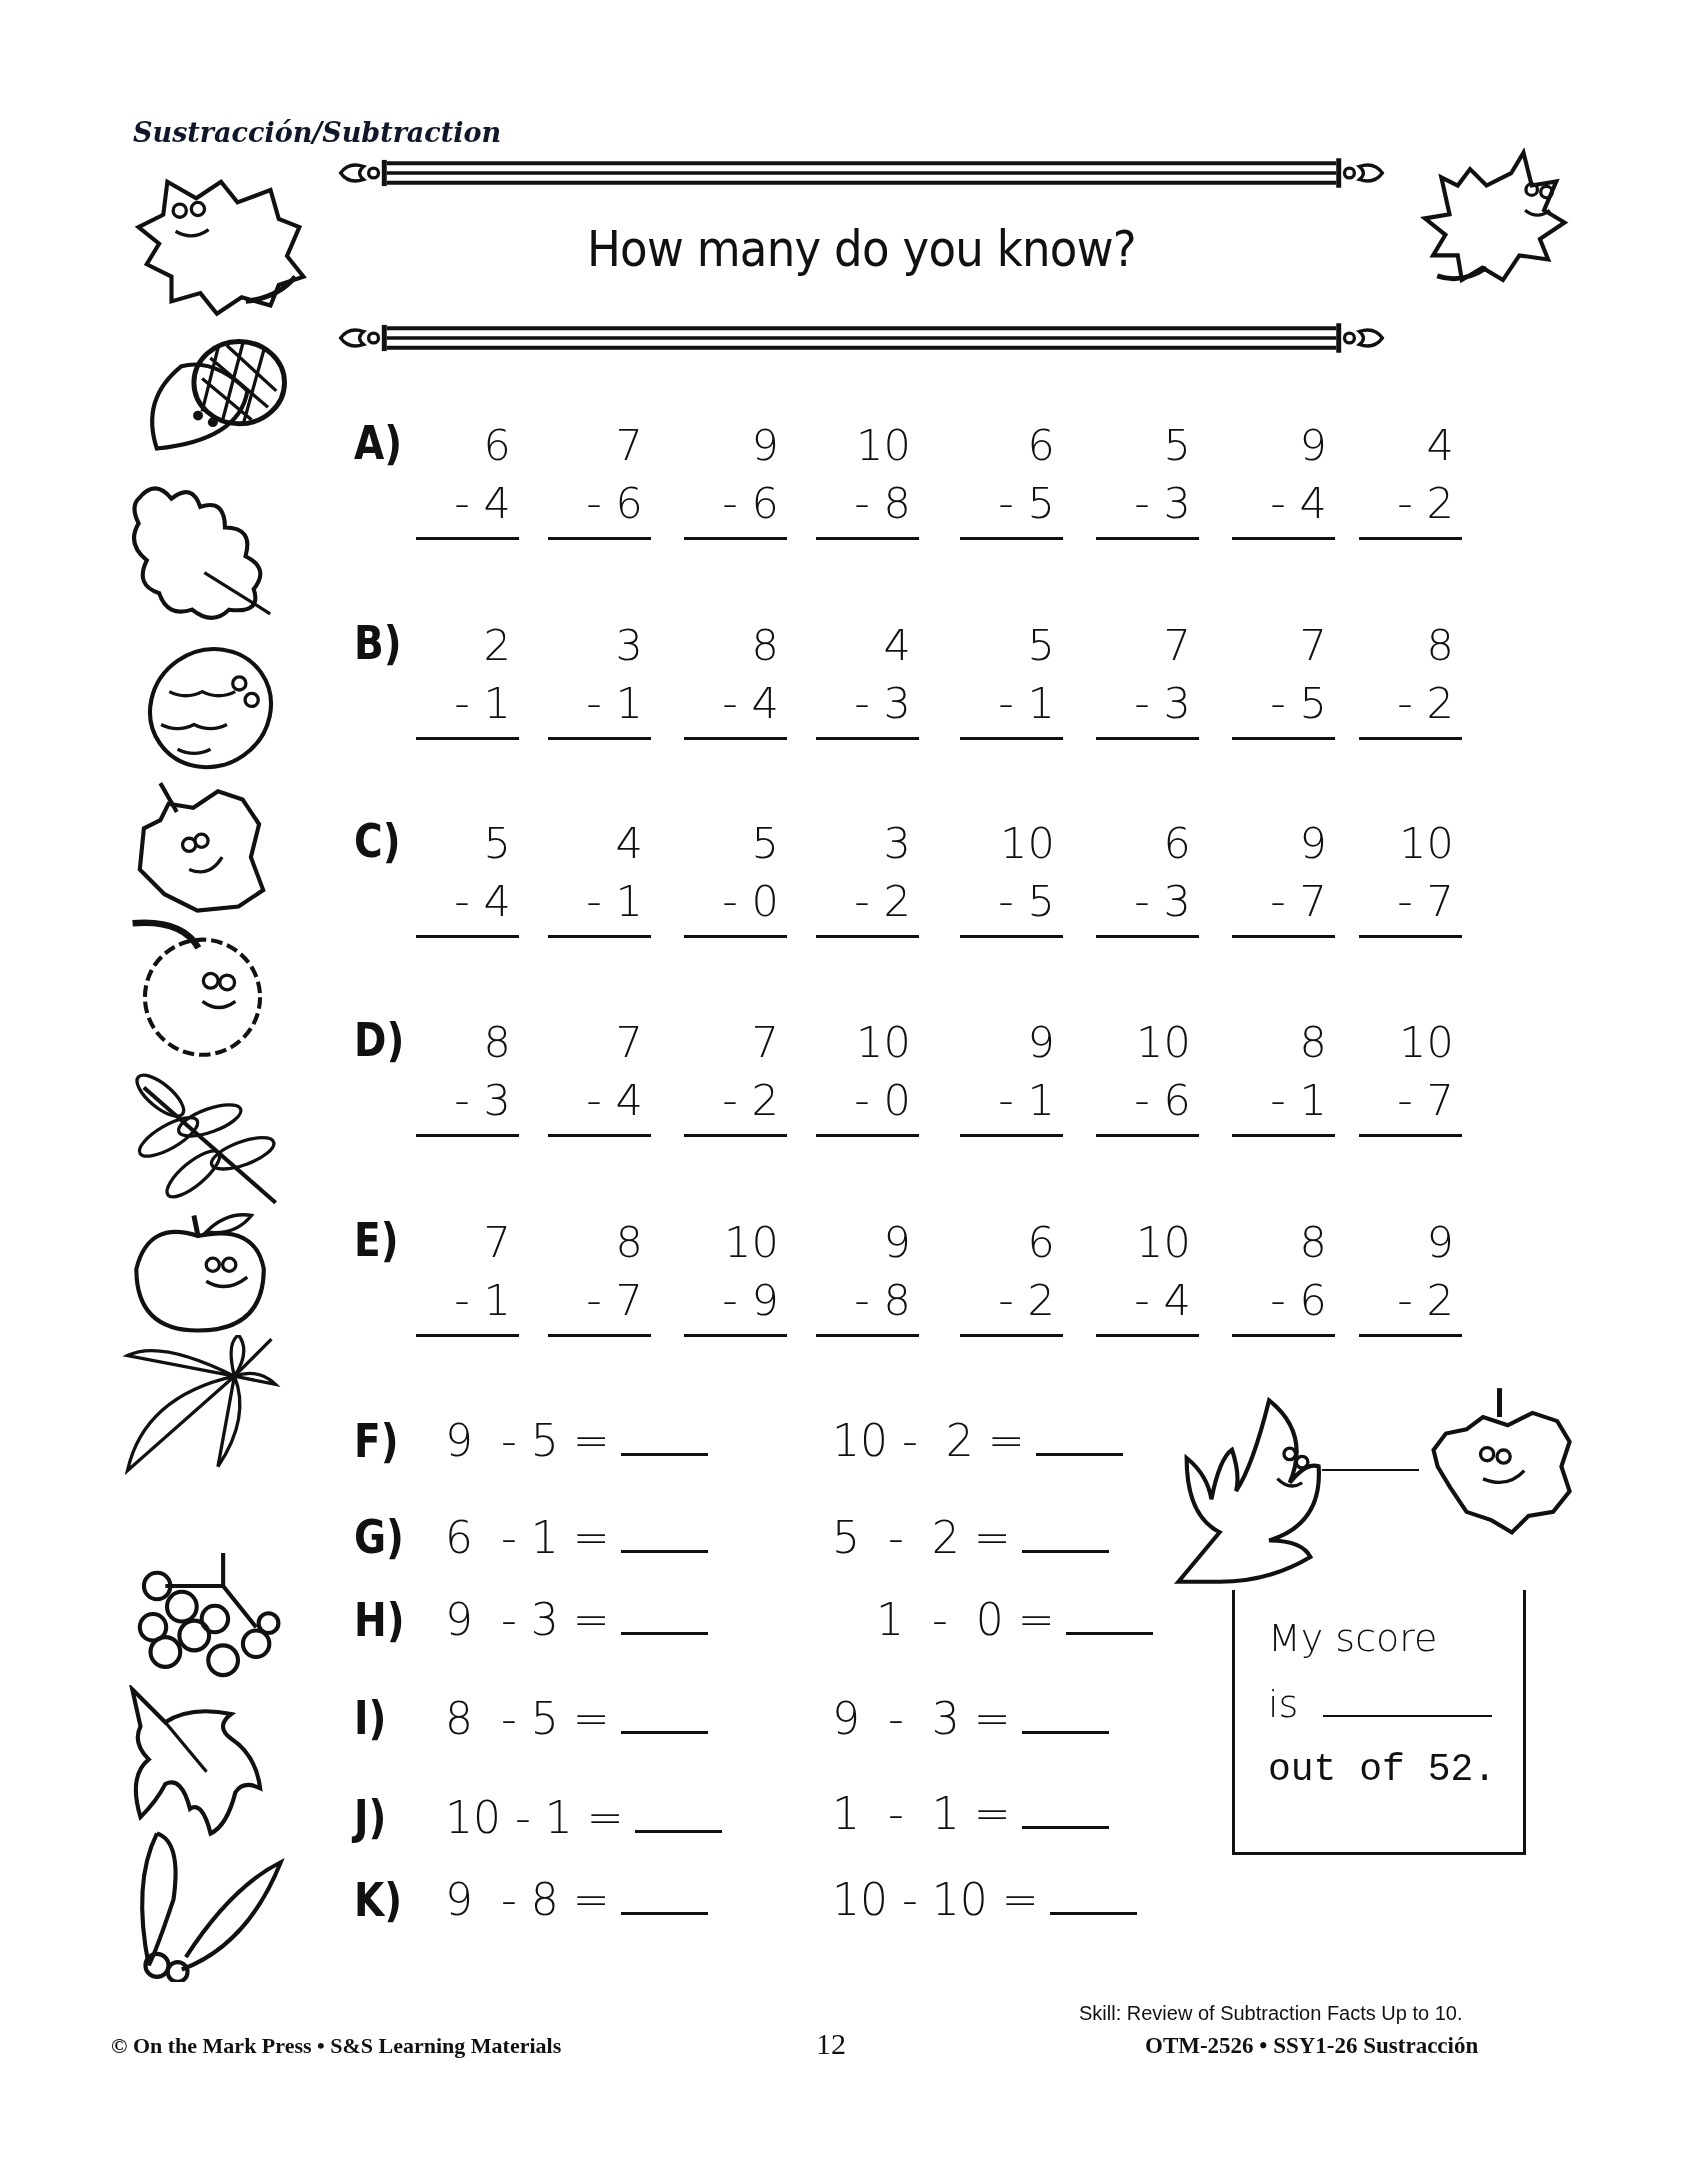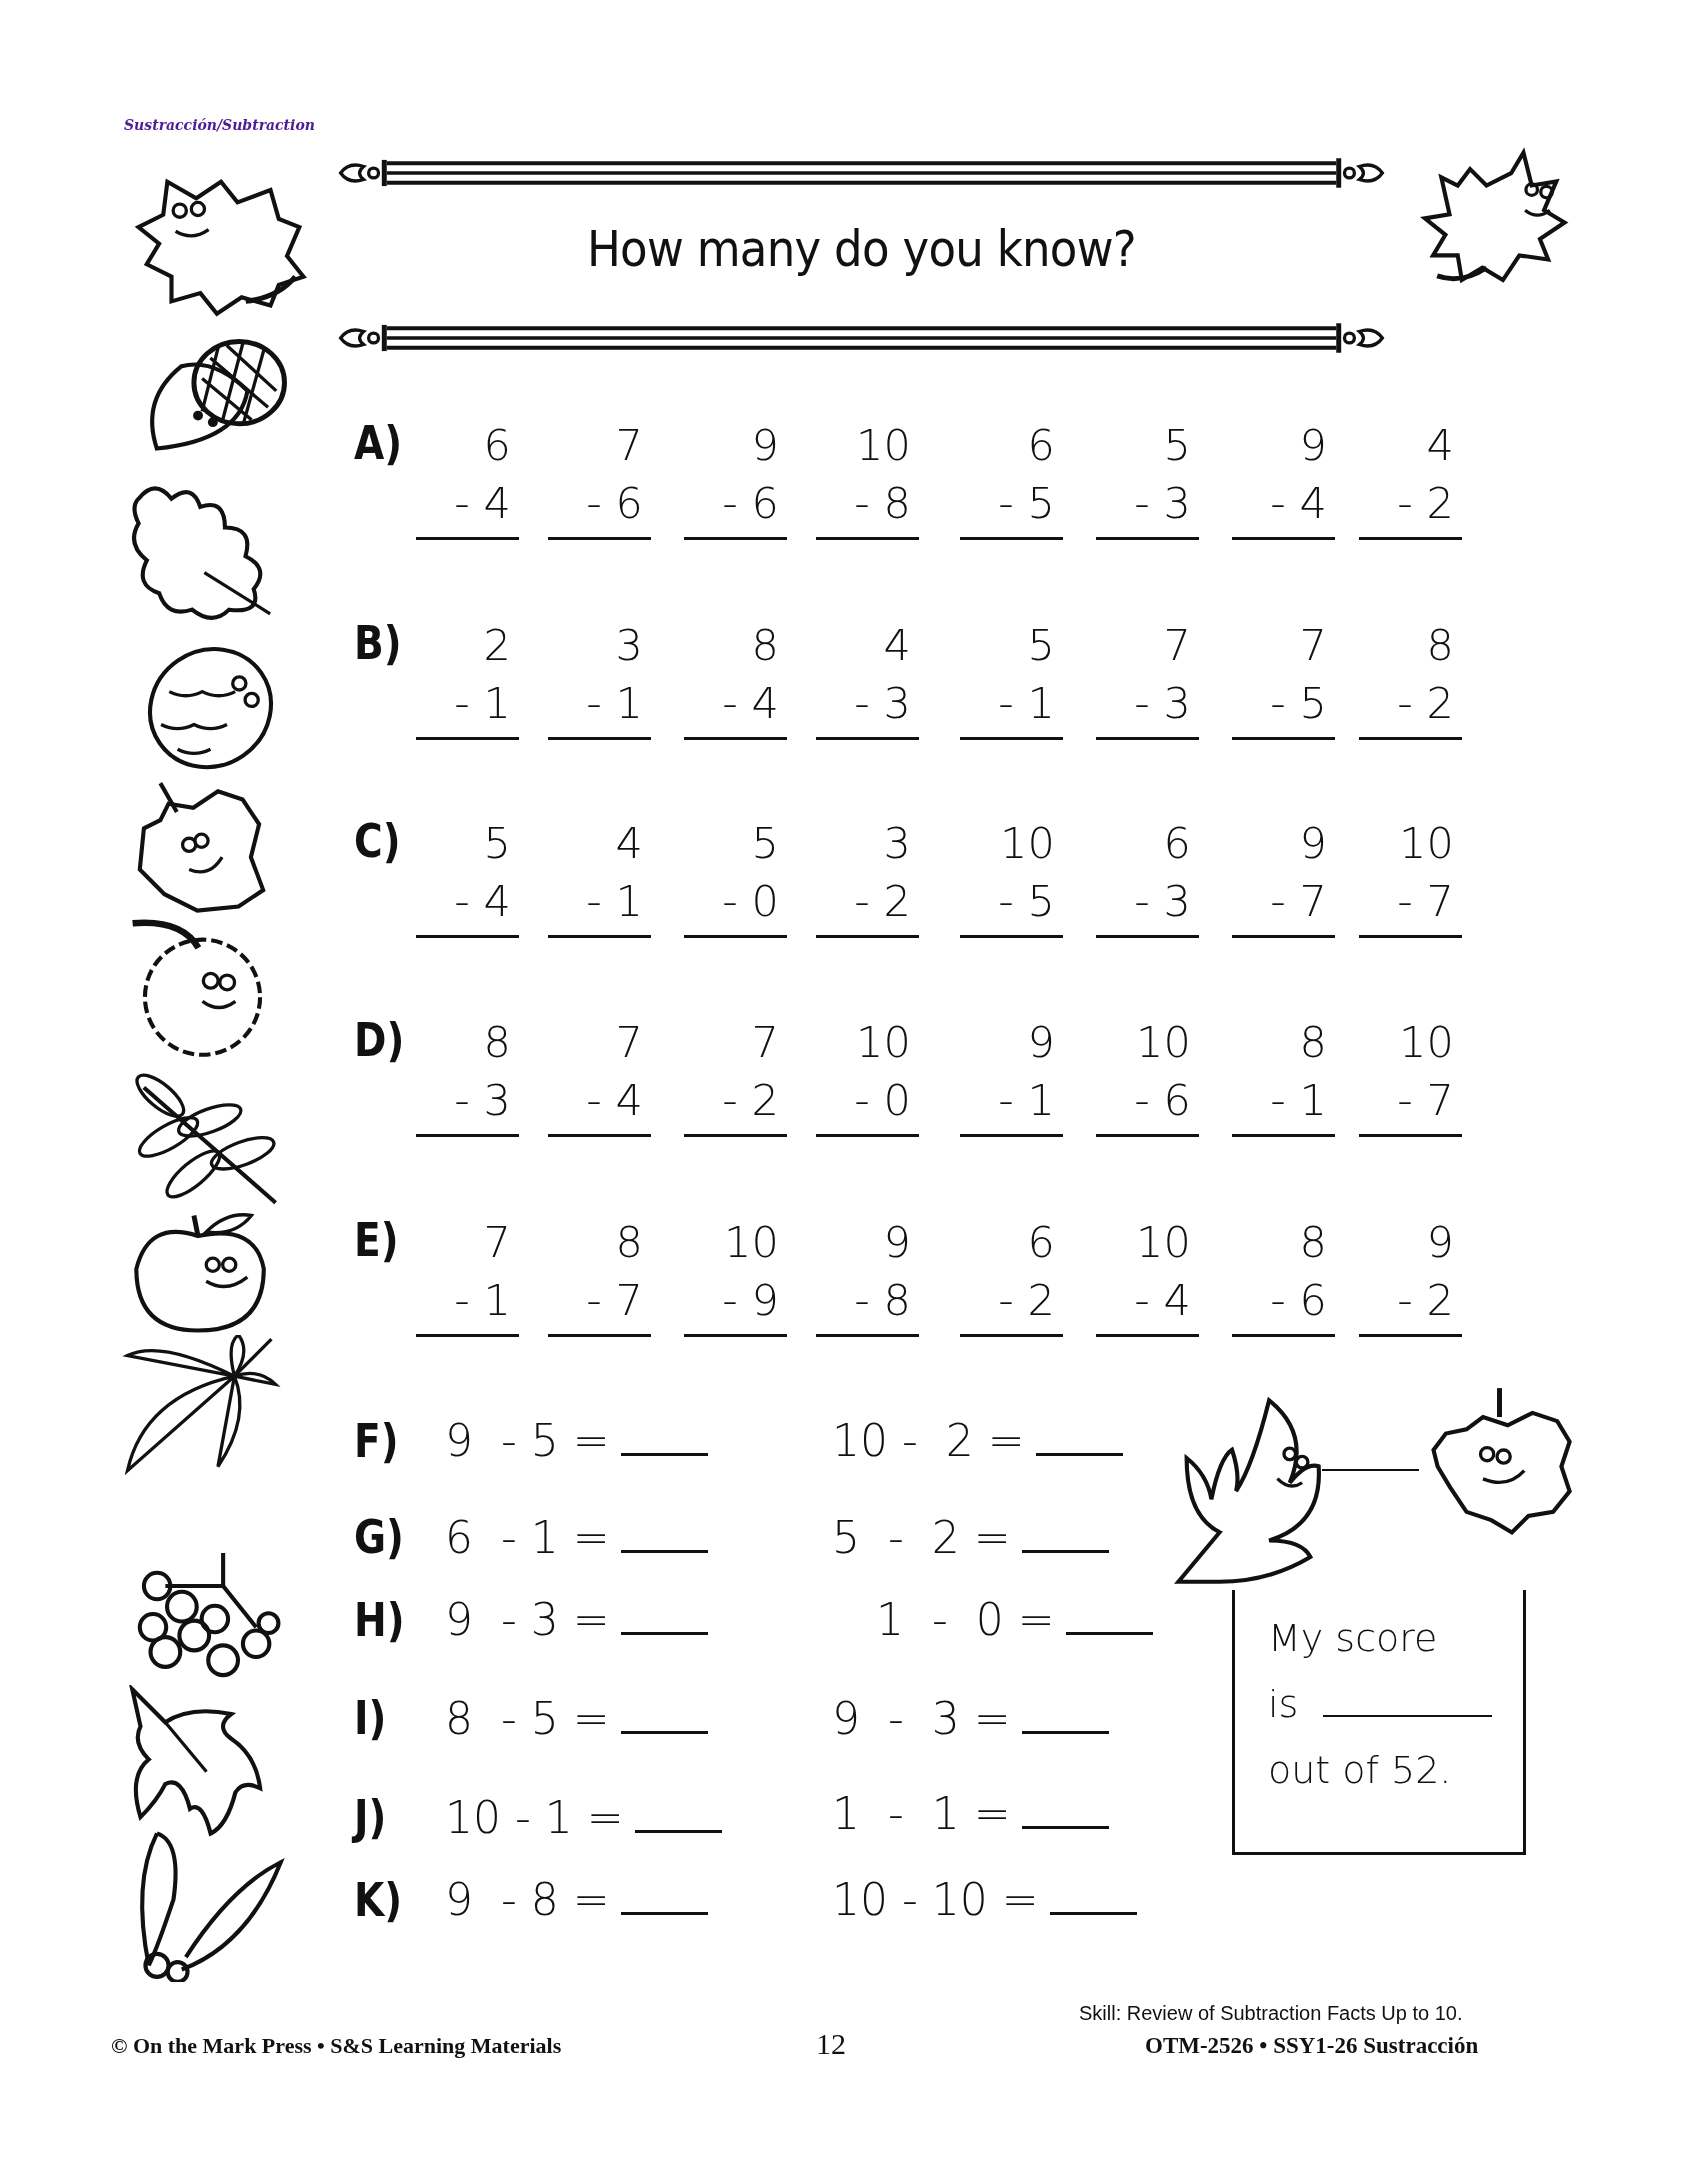--- a/index.html
+++ b/index.html
@@ -1,18 +1,18 @@
 <!DOCTYPE html>
 <html style="font-size:13px"><head>
 <meta charset="utf-8">
 <style>
   html, body { margin:0; padding:0; background:#ffffff; }
   body { width:1687px; height:2183px; position:relative; overflow:hidden; color:#111; font-family:"DejaVu Sans", sans-serif; }
   .abs { position:absolute; }
-  .header-label { left:124px; top:117px; font-family:"DejaVu Serif", serif; font-style:italic; font-weight:bold; font-size:14px; color:#4c1d95; }
+  .header-label { left:133px; top:117px; font-family:"DejaVu Serif", serif; font-style:italic; font-weight:bold; font-size:27px; color:#0f172a; }
   .rod { left:334px; width:1055px; height:36px; }
   .rod svg { width:100%; height:100%; display:block; }
   .rod-top { top:155px; }
   .rod-bottom { top:320px; }
   .title { left:334px; width:1055px; top:221px; text-align:center; font-size:49px; letter-spacing:-0.8px; font-family:"DejaVu Sans", sans-serif; font-weight:normal; transform:scaleX(0.92); }
   .deco { position:absolute; }
   .deco svg { width:100%; height:100%; display:block; }
 
   .row-label { position:absolute; font-size:46px; font-weight:bold; font-family:"DejaVu Sans", sans-serif; transform:scaleX(0.85); transform-origin:left; }
   .problem { position:absolute; width:103px; text-align:right; font-size:43px; font-family:"DejaVu Sans", sans-serif; font-weight:200; }
@@ -431,20 +431,20 @@
       <path d="M20 80 l15 -20 l25 -5 l20 -15 l30 10 l30 -15 l30 10 l15 25 l-10 30 l10 30 l-20 25 l-30 5 l-20 20 l-25 -15 l-30 -10 l-20 -30 l-15 -25 z" fill="none" stroke="#111" stroke-width="5"></path>
       <path d="M100 40 l0 -35" stroke="#111" stroke-width="6"></path>
       <circle cx="85" cy="85" r="8" fill="none" stroke="#111" stroke-width="4"></circle>
       <circle cx="105" cy="88" r="8" fill="none" stroke="#111" stroke-width="4"></circle>
       <path d="M80 115 q30 12 50 -10" fill="none" stroke="#111" stroke-width="4"></path>
     </svg>
 </div>
 <div class="abs score-box">
   <div class="score-text" style="top:26px;">My score</div>
   <div class="score-text" style="top:92px;"><span>is</span><span class="score-blank"></span></div>
-  <div class="score-text" style="top:158px;">out of 52.</div>
+  <div class="score-text" style="top:158px;font-family:Liberation Mono, monospace;">out of 52.</div>
 </div>
 
 <div class="abs footer-left">© On the Mark Press • S&amp;S Learning Materials</div>
 <div class="abs footer-page">12</div>
 <div class="abs footer-skill">Skill:  Review of Subtraction Facts Up to 10.</div>
 <div class="abs footer-code">OTM-2526 • SSY1-26 Sustracción</div>
 
 
 </body></html>

